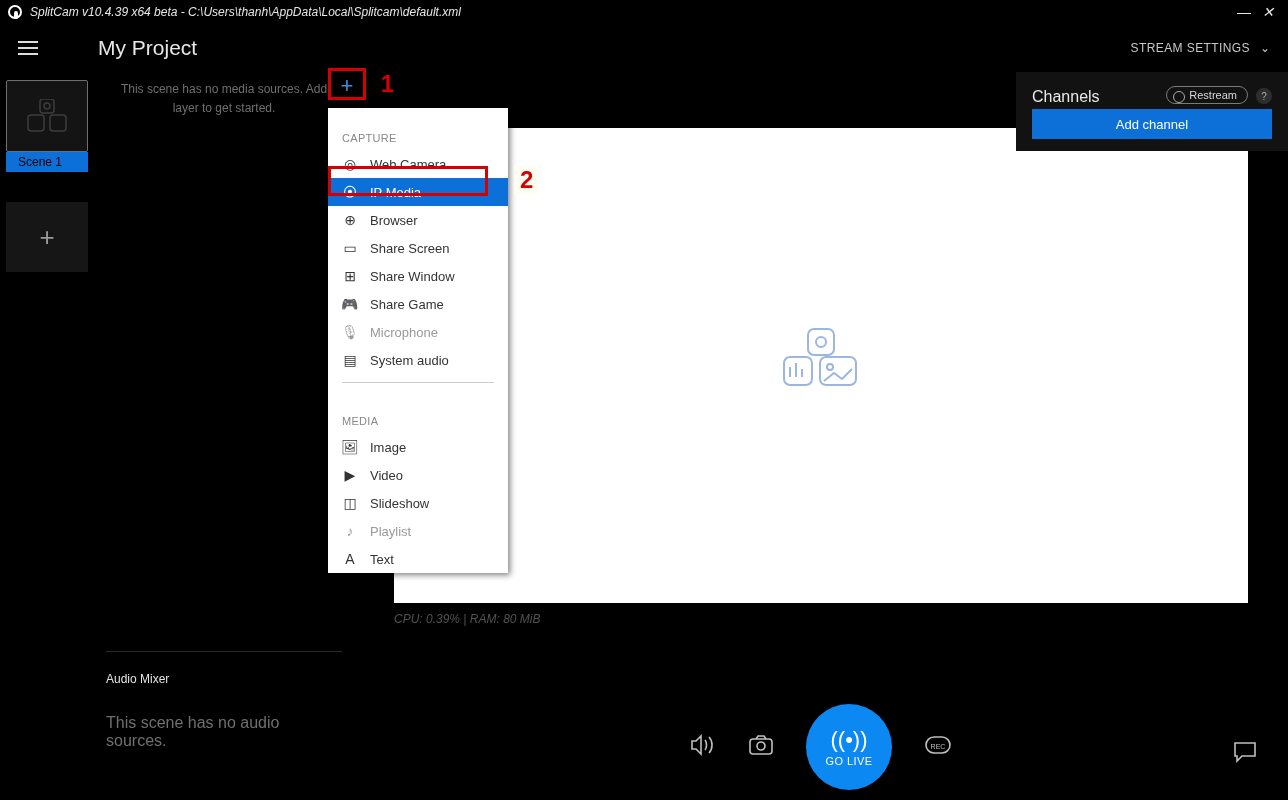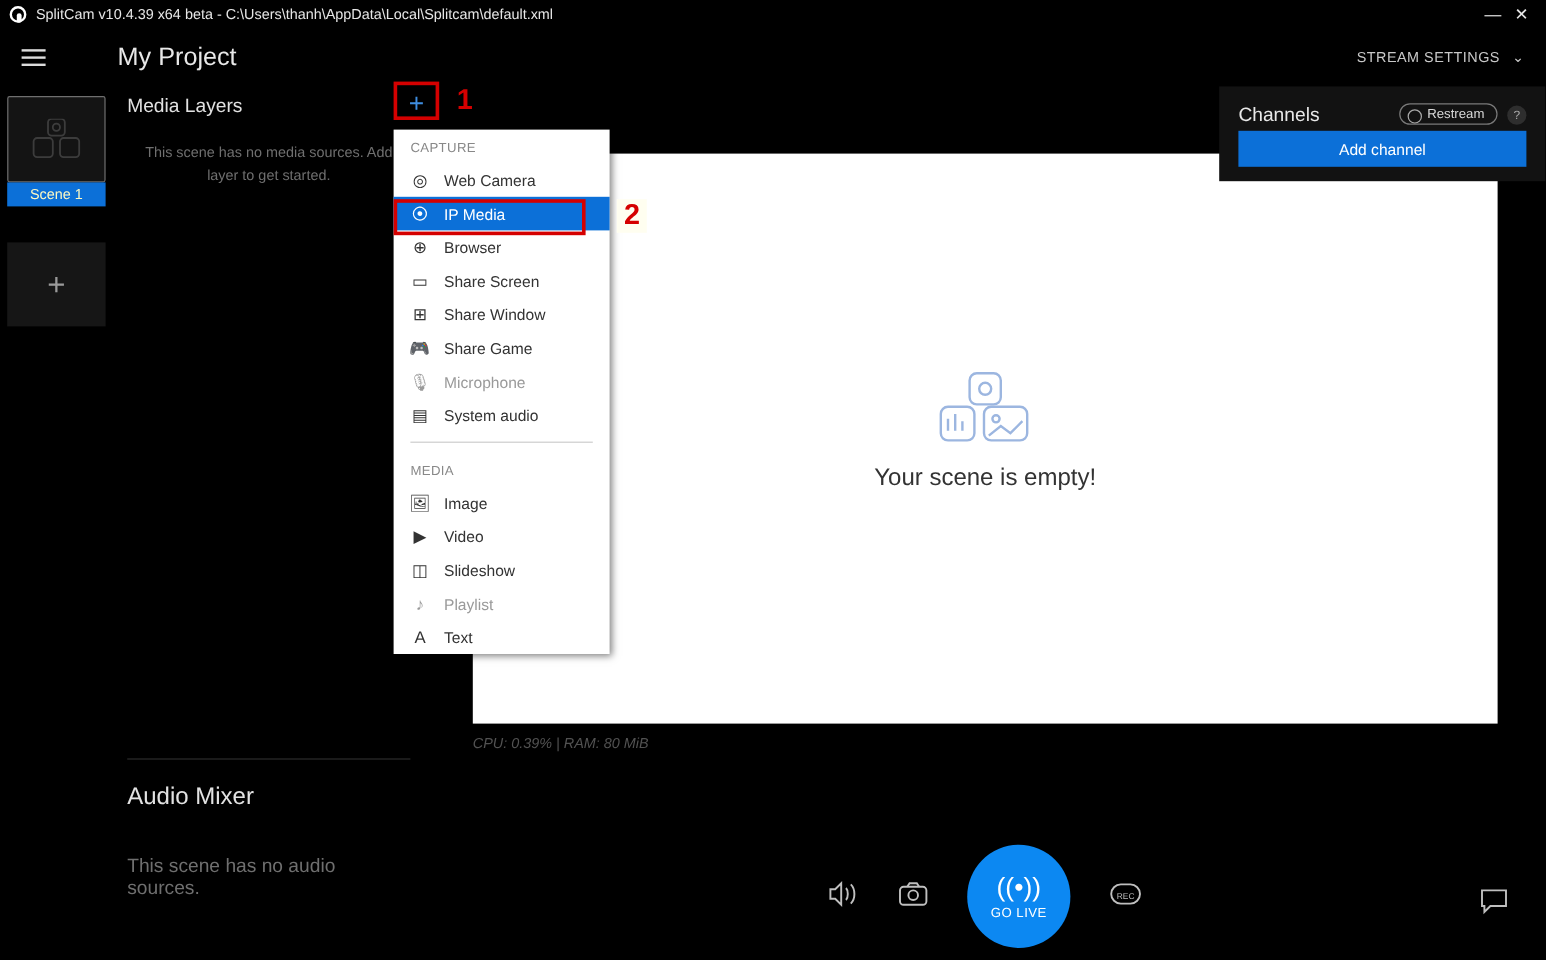--- a/index.html
+++ b/index.html
@@ -1,49 +1,49 @@
 <!DOCTYPE html>
 <html><head>
 <meta charset="utf-8">
 <style>
 * { margin: 0; padding: 0; box-sizing: border-box; font-family: "Segoe UI", Arial, sans-serif; }
 body { background: #000; color: #dadada; width: 1288px; height: 800px; overflow: hidden; position: relative; }
 
-.titlebar { height: 24px; background: #000; display: flex; align-items: center; padding: 0 8px; font-size: 12px; color: #e6e6e6; }
+.titlebar { height: 24px; background: #000; display: flex; align-items: center; padding: 0 8px; font-size: 12px; color: #e6e6e6; font-style: italic; }
 .titlebar .logo { width: 14px; height: 14px; border: 2px solid #fff; border-radius: 50%; margin-right: 8px; position: relative; }
 .titlebar .logo::after { content: ""; position: absolute; width: 4px; height: 8px; background: #fff; top: 4px; left: 4px; border-radius: 2px; }
 .titlebar .spacer { flex: 1; }
 .titlebar .winbtn { width: 24px; text-align: center; cursor: pointer; font-size: 14px; }
 
 .header { height: 48px; display: flex; align-items: center; padding: 0 18px; }
 .hamburger { width: 20px; height: 14px; display: flex; flex-direction: column; justify-content: space-between; margin-right: 24px; cursor: pointer; }
 .hamburger span { height: 2px; background: #dcdcdc; }
 .project { font-size: 21px; color: #e8e8e8; margin-left: 36px; }
 .header .spacer { flex: 1; }
 .stream-settings { font-size: 12px; letter-spacing: 0.4px; color: #c8c8c8; margin-right: 10px; cursor: pointer; }
 .chev { font-size: 12px; color: #c8c8c8; cursor: pointer; }
 
 .body { display: flex; height: calc(800px - 24px - 48px); }
 
 .scenes { width: 94px; padding: 8px 6px; }
 .scene-thumb { width: 82px; height: 72px; border: 1px solid #6f6f6f; background: #141414; border-radius: 2px; display:flex; align-items:center; justify-content:center; }
 .scene-thumb svg { opacity: 0.35; }
-.scene-label { background: #0c70d8; text-align: center; font-size: 12px; padding: 3px 12px; color: #fef9c3; }
+.scene-label { background: #0c70d8; text-align: left; font-size: 12px; padding: 3px 12px; color: #000000; }
 .add-scene { margin-top: 30px; width: 82px; height: 70px; background: #161616; display: flex; align-items: center; justify-content: center; font-size: 26px; color: #9a9a9a; cursor: pointer; }
 
 .left-panel { width: 260px; padding: 8px 12px 0 12px; position: relative; }
 .left-panel h3 { font-size: 16px; font-weight: 400; color: #e2e2e2; margin-bottom: 20px; }
 .nosources { font-size: 12px; color: #6f6f6f; text-align: center; line-height: 1.6; }
 .add-layer { position: absolute; top: 0; right: -8px; width: 30px; height: 28px; display:flex; align-items:center; justify-content:center; font-size: 22px; color: #3e8de0; cursor:pointer; }
 .red-box-1 { position:absolute; top:-4px; right:-12px; width:38px; height:32px; border:3px solid #d50000; }
 .anno1 { position:absolute; top:-2px; right:-40px; color:#d50000; font-size:24px; font-weight:bold; }
 
 .audio-mixer { position:absolute; bottom:50px; left:12px; width:236px; }
 .audio-mixer hr { border:none; border-top:1px solid #2b2b2b; margin-bottom:20px; }
-.audio-mixer h3 { font-size: 20px; font-weight: 400; color: #e2e2e2; margin-bottom: 38px; }
+.audio-mixer h3 { font-size: 12px; font-weight: 400; color: #e2e2e2; margin-bottom: 28px; }
 .audio-mixer .noaudio { font-size: 16px; color: #6f6f6f; }
 
 .center { flex: 1; position: relative; }
 .preview { position:absolute; top:56px; left:40px; right:40px; height:475px; background:#fff; display:flex; flex-direction:column; align-items:center; justify-content:center; }
 .preview svg { margin-bottom: 18px; }
 .preview .empty-title { font-size: 20px; color:#333; margin-bottom:12px; }
 .preview .empty-sub { font-size: 13px; color:#7d7d7d; text-align:center; line-height:1.5; }
 .cpu { position:absolute; top:540px; left:40px; font-size:12px; color:#525252;font-style:italic; }
 
 .bottom-controls { position:absolute; bottom:10px; left:0; right:0; display:flex; align-items:center; justify-content:center; gap:32px; }
@@ -55,21 +55,21 @@
 
 .right-panel { width:272px; background:#121212; position:absolute; top:72px; right:0; padding:16px; height:79px; }
 .right-panel h3 { font-size:16px; font-weight:400; color:#e8e8e8; }
 .restream { position:absolute; top:14px; right:40px; border:1px solid #7a7a7a; border-radius:12px; padding:2px 10px 2px 22px; font-size:11px; color:#d8d8d8; cursor:pointer; }
 .restream::before { content:""; position:absolute; left:6px; top:4px; width:10px; height:10px; border:1px solid #aaa; border-radius:50%; }
 .help { position:absolute; top:16px; right:16px; width:16px; height:16px; border-radius:50%; background:#2e2e2e; color:#aaa; font-size:10px; display:flex; align-items:center; justify-content:center; cursor:pointer; }
 .add-channel { position:absolute; bottom:12px; left:16px; right:16px; height:30px; background:#0c70d8; color:#fff; font-size:13px; display:flex; align-items:center; justify-content:center; cursor:pointer;margin-top:31px; }
 
 
 .dropdown { position:absolute; top:108px; left:328px; width:180px; background:#fff; color:#333; box-shadow:2px 2px 6px rgba(0,0,0,0.5); z-index:50; }
-.dropdown .section { font-size:11px; color:#888; padding:10px 14px 6px; letter-spacing:0.3px; }
+.dropdown .section { font-size:11px; color:#888; padding:24px 14px 6px; letter-spacing:0.3px; }
 .dropdown .item { display:flex; align-items:center; gap:12px; padding:6px 14px; font-size:13px; cursor:pointer; }
 .dropdown .item .ico { width:16px; display:flex; justify-content:center; font-size:14px; }
 .dropdown .item.selected { background:#0c70d8; color:#fff; }
 .dropdown .item.disabled { color:#9a9a9a; }
 .dropdown hr { border:none; border-top:1px solid #ccc; margin:8px 14px; }
 .red-box-2 { position:absolute; top:166px; left:328px; width:160px; height:30px; border:3px solid #d50000; z-index:60; pointer-events:none; }
 .anno2 { position:absolute; top:166px; left:514px; color:#d50000; font-size:24px; font-weight:bold; z-index:60; background:#fffef0; padding:0 6px; }
 </style>
 </head>
 <body>
@@ -102,21 +102,20 @@
         <circle cx="23" cy="7" r="3" fill="none" stroke="#888" stroke-width="1.5"></circle>
         <rect x="4" y="16" width="16" height="16" rx="3" fill="none" stroke="#888" stroke-width="1.5"></rect>
         <rect x="26" y="16" width="16" height="16" rx="3" fill="none" stroke="#888" stroke-width="1.5"></rect>
       </svg>
     </div>
     <div class="scene-label">Scene 1</div>
     <div class="add-scene">+</div>
   </div>
 
   <div class="left-panel">
-    <h3>Media Layers</h3>
     <div class="nosources">
       <span>This scene has no media sources. Add</span><br>
       <span>layer to get started.</span>
     </div>
     <div class="add-layer">+</div>
     <div class="red-box-1"></div>
     <div class="anno1">1</div>
 
     <div class="audio-mixer">
       <hr>
@@ -129,21 +128,20 @@
     <div class="preview">
       <svg width="90" height="60" viewBox="0 0 90 60">
         <rect x="32" y="2" width="26" height="26" rx="6" fill="none" stroke="#9cb6e0" stroke-width="2"></rect>
         <circle cx="45" cy="15" r="5" fill="none" stroke="#9cb6e0" stroke-width="2"></circle>
         <rect x="8" y="30" width="28" height="28" rx="6" fill="none" stroke="#9cb6e0" stroke-width="2"></rect>
         <path d="M14 40 v10 M20 36 v14 M26 42 v8" stroke="#9cb6e0" stroke-width="2"></path>
         <rect x="44" y="30" width="36" height="28" rx="6" fill="none" stroke="#9cb6e0" stroke-width="2"></rect>
         <circle cx="54" cy="40" r="3" fill="none" stroke="#9cb6e0" stroke-width="2"></circle>
         <path d="M48 54 l10 -8 l8 6 l10 -10" fill="none" stroke="#9cb6e0" stroke-width="2"></path>
       </svg>
-      <div class="empty-title">Your scene is empty!</div>
     </div>
     <div class="cpu">CPU: 0.39% | RAM: 80 MiB</div>
 
     <div class="bottom-controls">
       <span class="ctrl-icon">
         <svg width="26" height="22" viewBox="0 0 26 22" fill="none" stroke="currentColor" stroke-width="1.6">
             <path d="M2 7h4l5-5v18l-5-5H2z"></path>
             <path d="M15 6c2 2 2 8 0 10M19 3c4 4 4 12 0 16"></path>
           </svg>
       </span>

